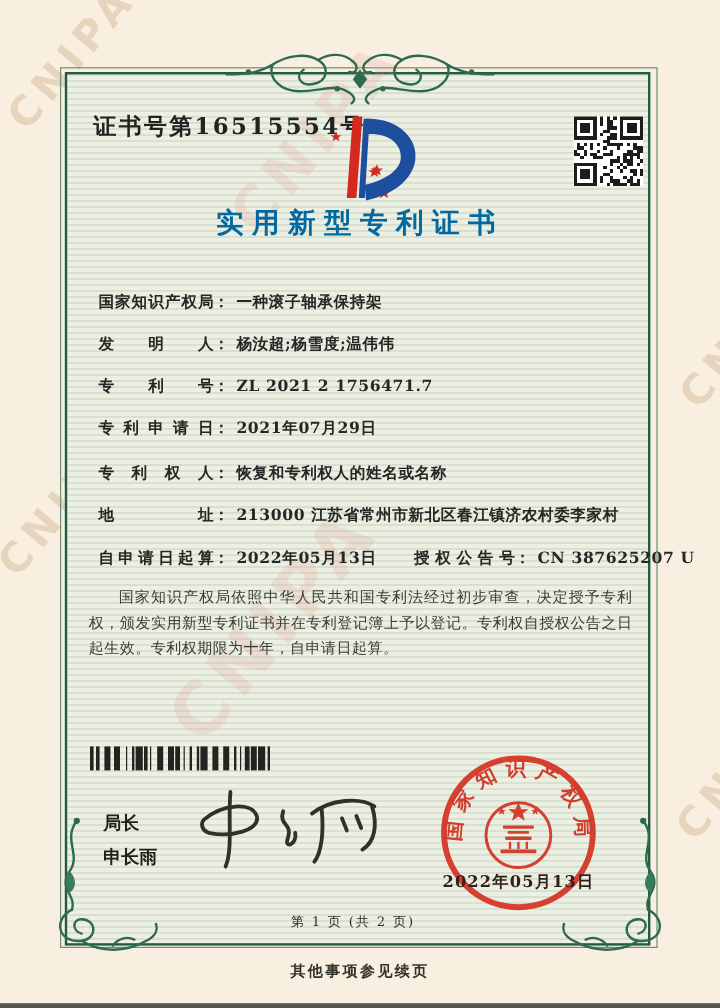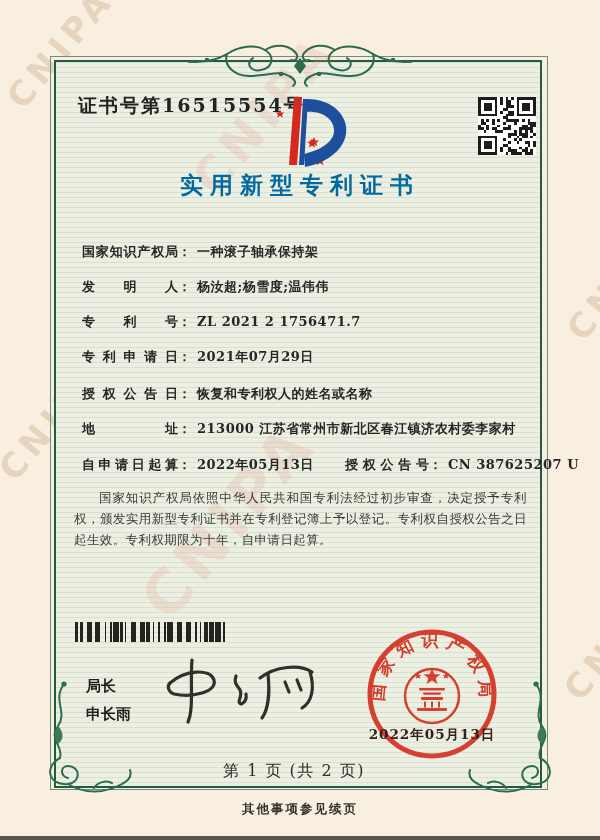--- a/index.html
+++ b/index.html
@@ -50,21 +50,21 @@
   .paras p{margin:0;text-indent:2em;}
   
   .barcode{left:75px;top:622px;width:158px;height:20px;font-size:0;white-space:nowrap;}
   .barcode i{display:inline-block;height:100%;}
   .director{left:86px;top:672px;font-size:15px;font-weight:700;color:#20201c;line-height:28px;
     font-family:"DejaVu Sans","Liberation Sans",sans-serif;}
   .seal-date{
     left:362px;top:726px;width:140px;text-align:center;z-index:6;
     font-size:13.5px;font-weight:700;letter-spacing:1px;color:#33201a;
   }
-  .page-no{left:0;top:761px;width:588px;text-align:center;font-size:16px;
+  .page-no{left:0;top:761px;width:588px;text-align:center;font-size:11px;
     letter-spacing:1.5px;color:#2c2c28;}
   .cont-note{left:0;top:801px;width:600px;text-align:center;font-size:12.5px;
     font-weight:600;letter-spacing:2px;color:#33332e;}
   .scan-edge{left:0;top:836px;width:600px;height:4px;background:#56564f;}
   svg{display:block;}
 </style>
 </head>
 <body>
 
 <div class="wm wm-cream abs" style="left:-12px;top:28px;">CNIPA</div>
@@ -259,21 +259,21 @@
   <div class="frow" style="top:35px;">
     <span class="flabel">发明人</span><span class="fcolon">：</span><span class="fvalue">杨汝超;杨雪度;温伟伟</span>
   </div>
   <div class="frow" style="top:70px;">
     <span class="flabel">专利号</span><span class="fcolon">：</span><span class="fvalue">ZL 2021 2 1756471.7</span>
   </div>
   <div class="frow" style="top:105px;">
     <span class="flabel">专利申请日</span><span class="fcolon">：</span><span class="fvalue">2021年07月29日</span>
   </div>
   <div class="frow" style="top:142px;">
-    <span class="flabel">授权公告日</span><span class="fcolon">：</span><span class="fvalue">恢复和专利权人的姓名或名称</span>
+    <span class="flabel">专利权人</span><span class="fcolon">：</span><span class="fvalue">恢复和专利权人的姓名或名称</span>
   </div>
   <div class="frow" style="top:177px;">
     <span class="flabel">地址</span><span class="fcolon">：</span><span class="fvalue">213000 江苏省常州市新北区春江镇济农村委李家村</span>
   </div>
   <div class="frow" style="top:213px;">
     <span class="flabel">自申请日起算</span><span class="fcolon">：</span><span class="fvalue">2022年05月13日</span>
     <span style="display:inline-block;width:22px;"></span>
     <span class="flabel-sm">授权公告号</span><span class="fcolon">：</span><span class="fvalue">CN 387625207 U</span>
   </div>
 </div>

